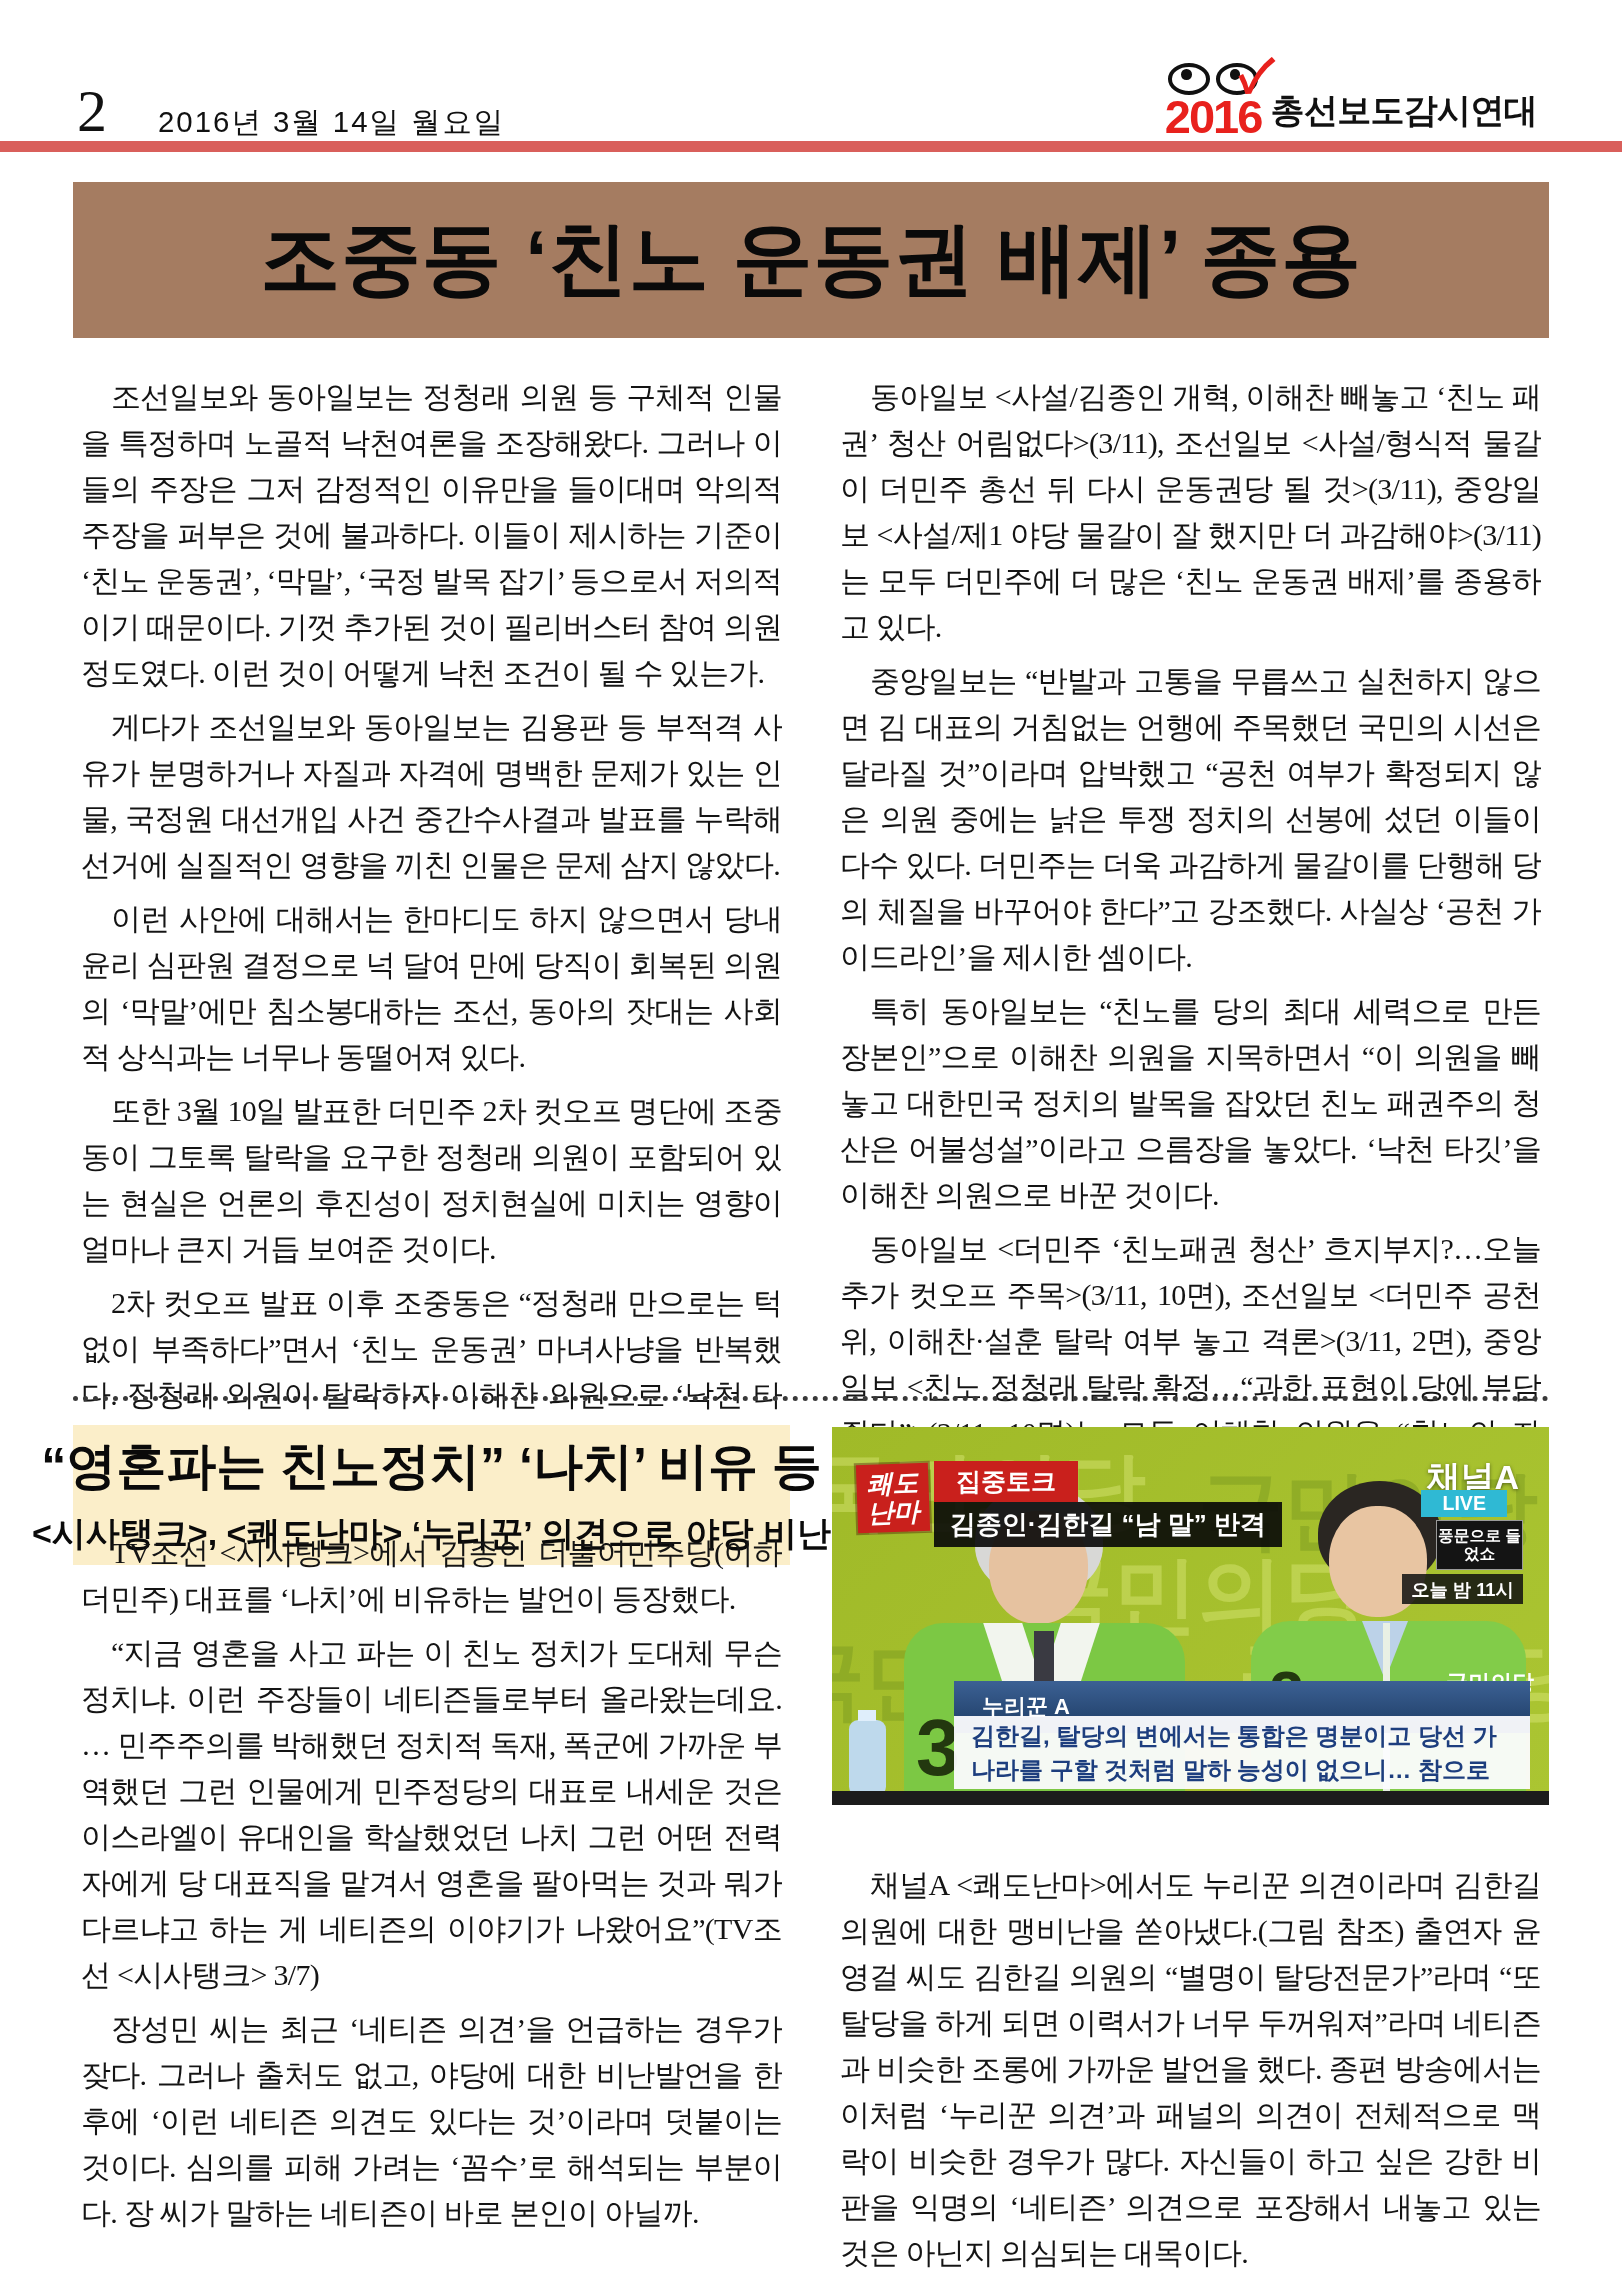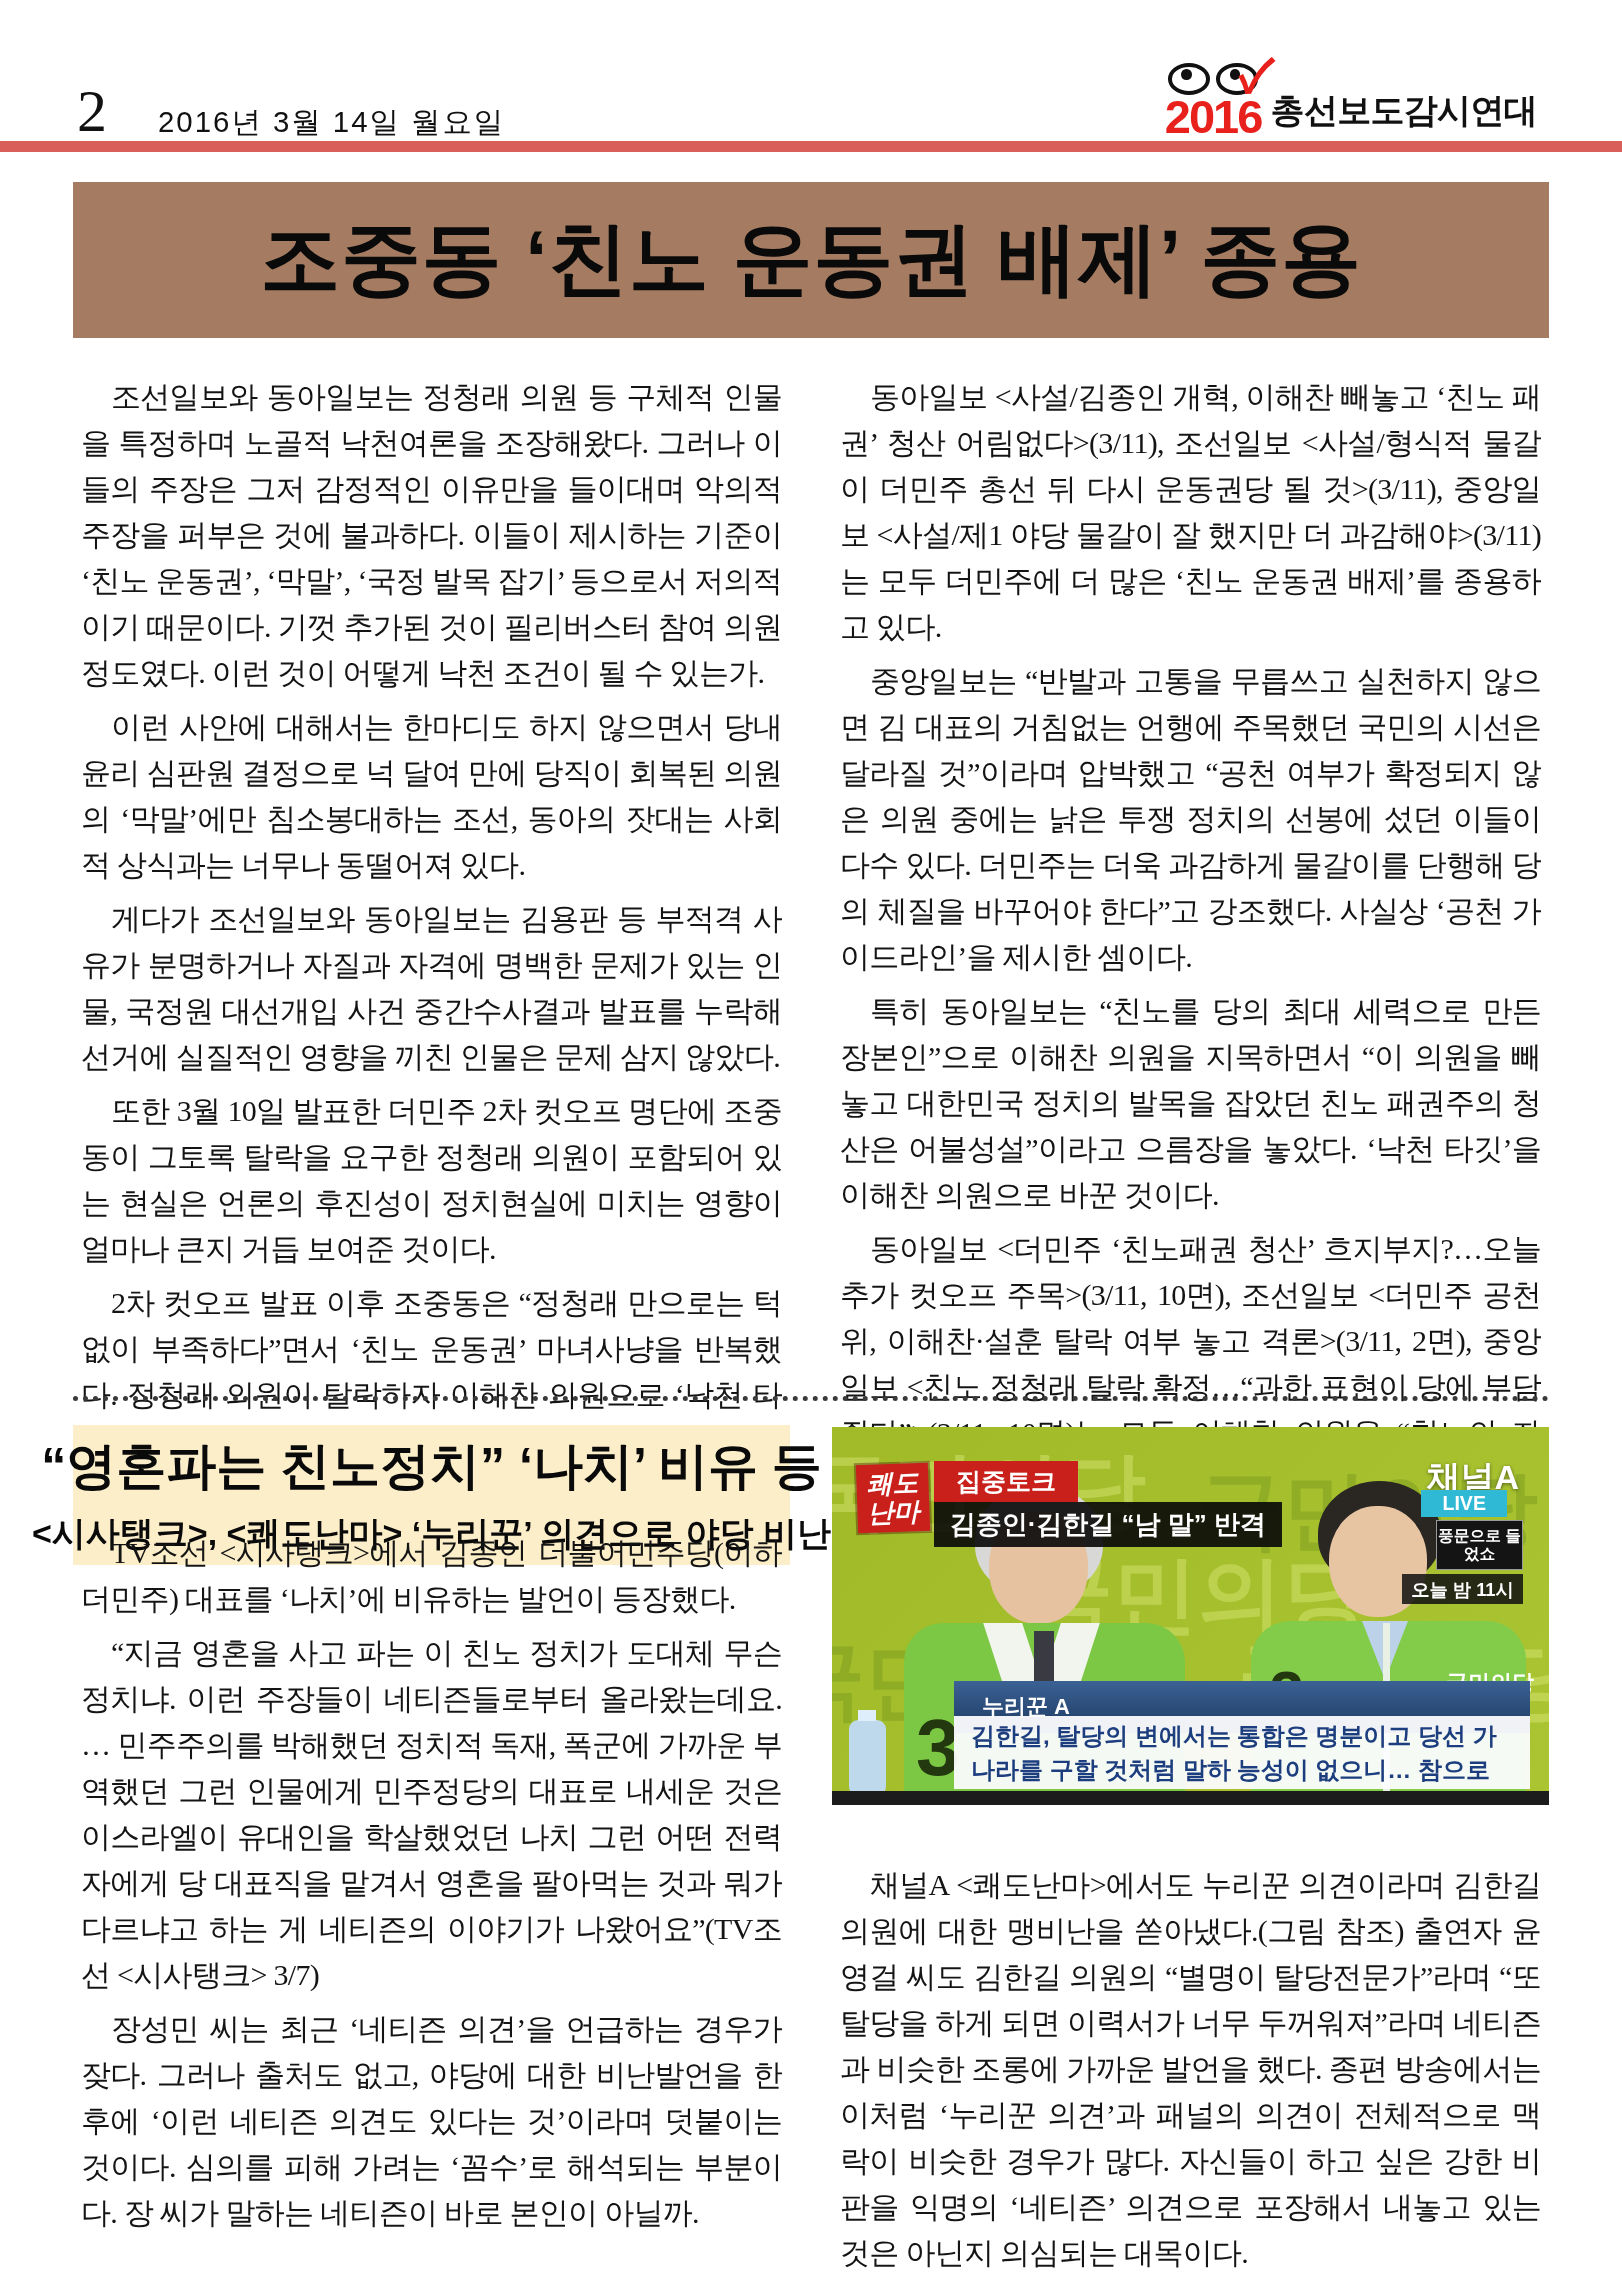--- a/index.html
+++ b/index.html
@@ -117,22 +117,22 @@
     <div class="logo-name">총선보도감시연대</div>
   </div>
   <div class="red-rule"></div>
 
   <div class="title-banner">
     <h1>조중동 ‘친노 운동권 배제’ 종용</h1>
   </div>
 
   <div class="col col-left-top">
     <p>조선일보와 동아일보는 정청래 의원 등 구체적 인물을 특정하며 노골적 낙천여론을 조장해왔다. 그러나 이들의 주장은 그저 감정적인 이유만을 들이대며 악의적 주장을 퍼부은 것에 불과하다. 이들이 제시하는 기준이 ‘친노 운동권’, ‘막말’, ‘국정 발목 잡기’ 등으로서 저의적이기 때문이다. 기껏 추가된 것이 필리버스터 참여 의원 정도였다. 이런 것이 어떻게 낙천 조건이 될 수 있는가.</p>
+    <p>게다가 조선일보와 동아일보는 김용판 등 부적격 사유가 분명하거나 자질과 자격에 명백한 문제가 있는 인물, 국정원 대선개입 사건 중간수사결과 발표를 누락해 선거에 실질적인 영향을 끼친 인물은 문제 삼지 않았다.</p>
     <p>이런 사안에 대해서는 한마디도 하지 않으면서 당내 윤리 심판원 결정으로 넉 달여 만에 당직이 회복된 의원의 ‘막말’에만 침소봉대하는 조선, 동아의 잣대는 사회적 상식과는 너무나 동떨어져 있다.</p>
-    <p>게다가 조선일보와 동아일보는 김용판 등 부적격 사유가 분명하거나 자질과 자격에 명백한 문제가 있는 인물, 국정원 대선개입 사건 중간수사결과 발표를 누락해 선거에 실질적인 영향을 끼친 인물은 문제 삼지 않았다.</p>
     <p>또한 3월 10일 발표한 더민주 2차 컷오프 명단에 조중동이 그토록 탈락을 요구한 정청래 의원이 포함되어 있는 현실은 언론의 후진성이 정치현실에 미치는 영향이 얼마나 큰지 거듭 보여준 것이다.</p>
     <p>2차 컷오프 발표 이후 조중동은 “정청래 만으로는 턱없이 부족하다”면서 ‘친노 운동권’ 마녀사냥을 반복했다. 정청래 의원이 탈락하자 이해찬 의원으로 ‘낙천 타깃’을 바꾸기도 했다.</p>
   </div>
   <div class="col col-right-top">
     <p>동아일보 &lt;사설/김종인 개혁, 이해찬 빼놓고 ‘친노 패권’ 청산 어림없다&gt;(3/11), 조선일보 &lt;사설/형식적 물갈이 더민주 총선 뒤 다시 운동권당 될 것&gt;(3/11), 중앙일보 &lt;사설/제1 야당 물갈이 잘 했지만 더 과감해야&gt;(3/11)는 모두 더민주에 더 많은 ‘친노 운동권 배제’를 종용하고 있다.</p>
     <p>중앙일보는 “반발과 고통을 무릅쓰고 실천하지 않으면 김 대표의 거침없는 언행에 주목했던 국민의 시선은 달라질 것”이라며 압박했고 “공천 여부가 확정되지 않은 의원 중에는 낡은 투쟁 정치의 선봉에 섰던 이들이 다수 있다. 더민주는 더욱 과감하게 물갈이를 단행해 당의 체질을 바꾸어야 한다”고 강조했다. 사실상 ‘공천 가이드라인’을 제시한 셈이다.</p>
     <p>특히 동아일보는 “친노를 당의 최대 세력으로 만든 장본인”으로 이해찬 의원을 지목하면서 “이 의원을 빼놓고 대한민국 정치의 발목을 잡았던 친노 패권주의 청산은 어불성설”이라고 으름장을 놓았다. ‘낙천 타깃’을 이해찬 의원으로 바꾼 것이다.</p>
     <p>동아일보 &lt;더민주 ‘친노패권 청산’ 흐지부지?…오늘 추가 컷오프 주목&gt;(3/11, 10면), 조선일보 &lt;더민주 공천위, 이해찬·설훈 탈락 여부 놓고 격론&gt;(3/11, 2면), 중앙일보 &lt;친노 정청래 탈락 확정…“과한 표현이 당에 부담 줬다”&gt;(3/11, 10면)는 모두 이해찬 의원을 “친노의 좌장”으로 규정하며 ‘컷오프’ 여부에 초미의 관심을 보인 ‘공천 개입’ 보도들이다.</p>
   </div>
 

